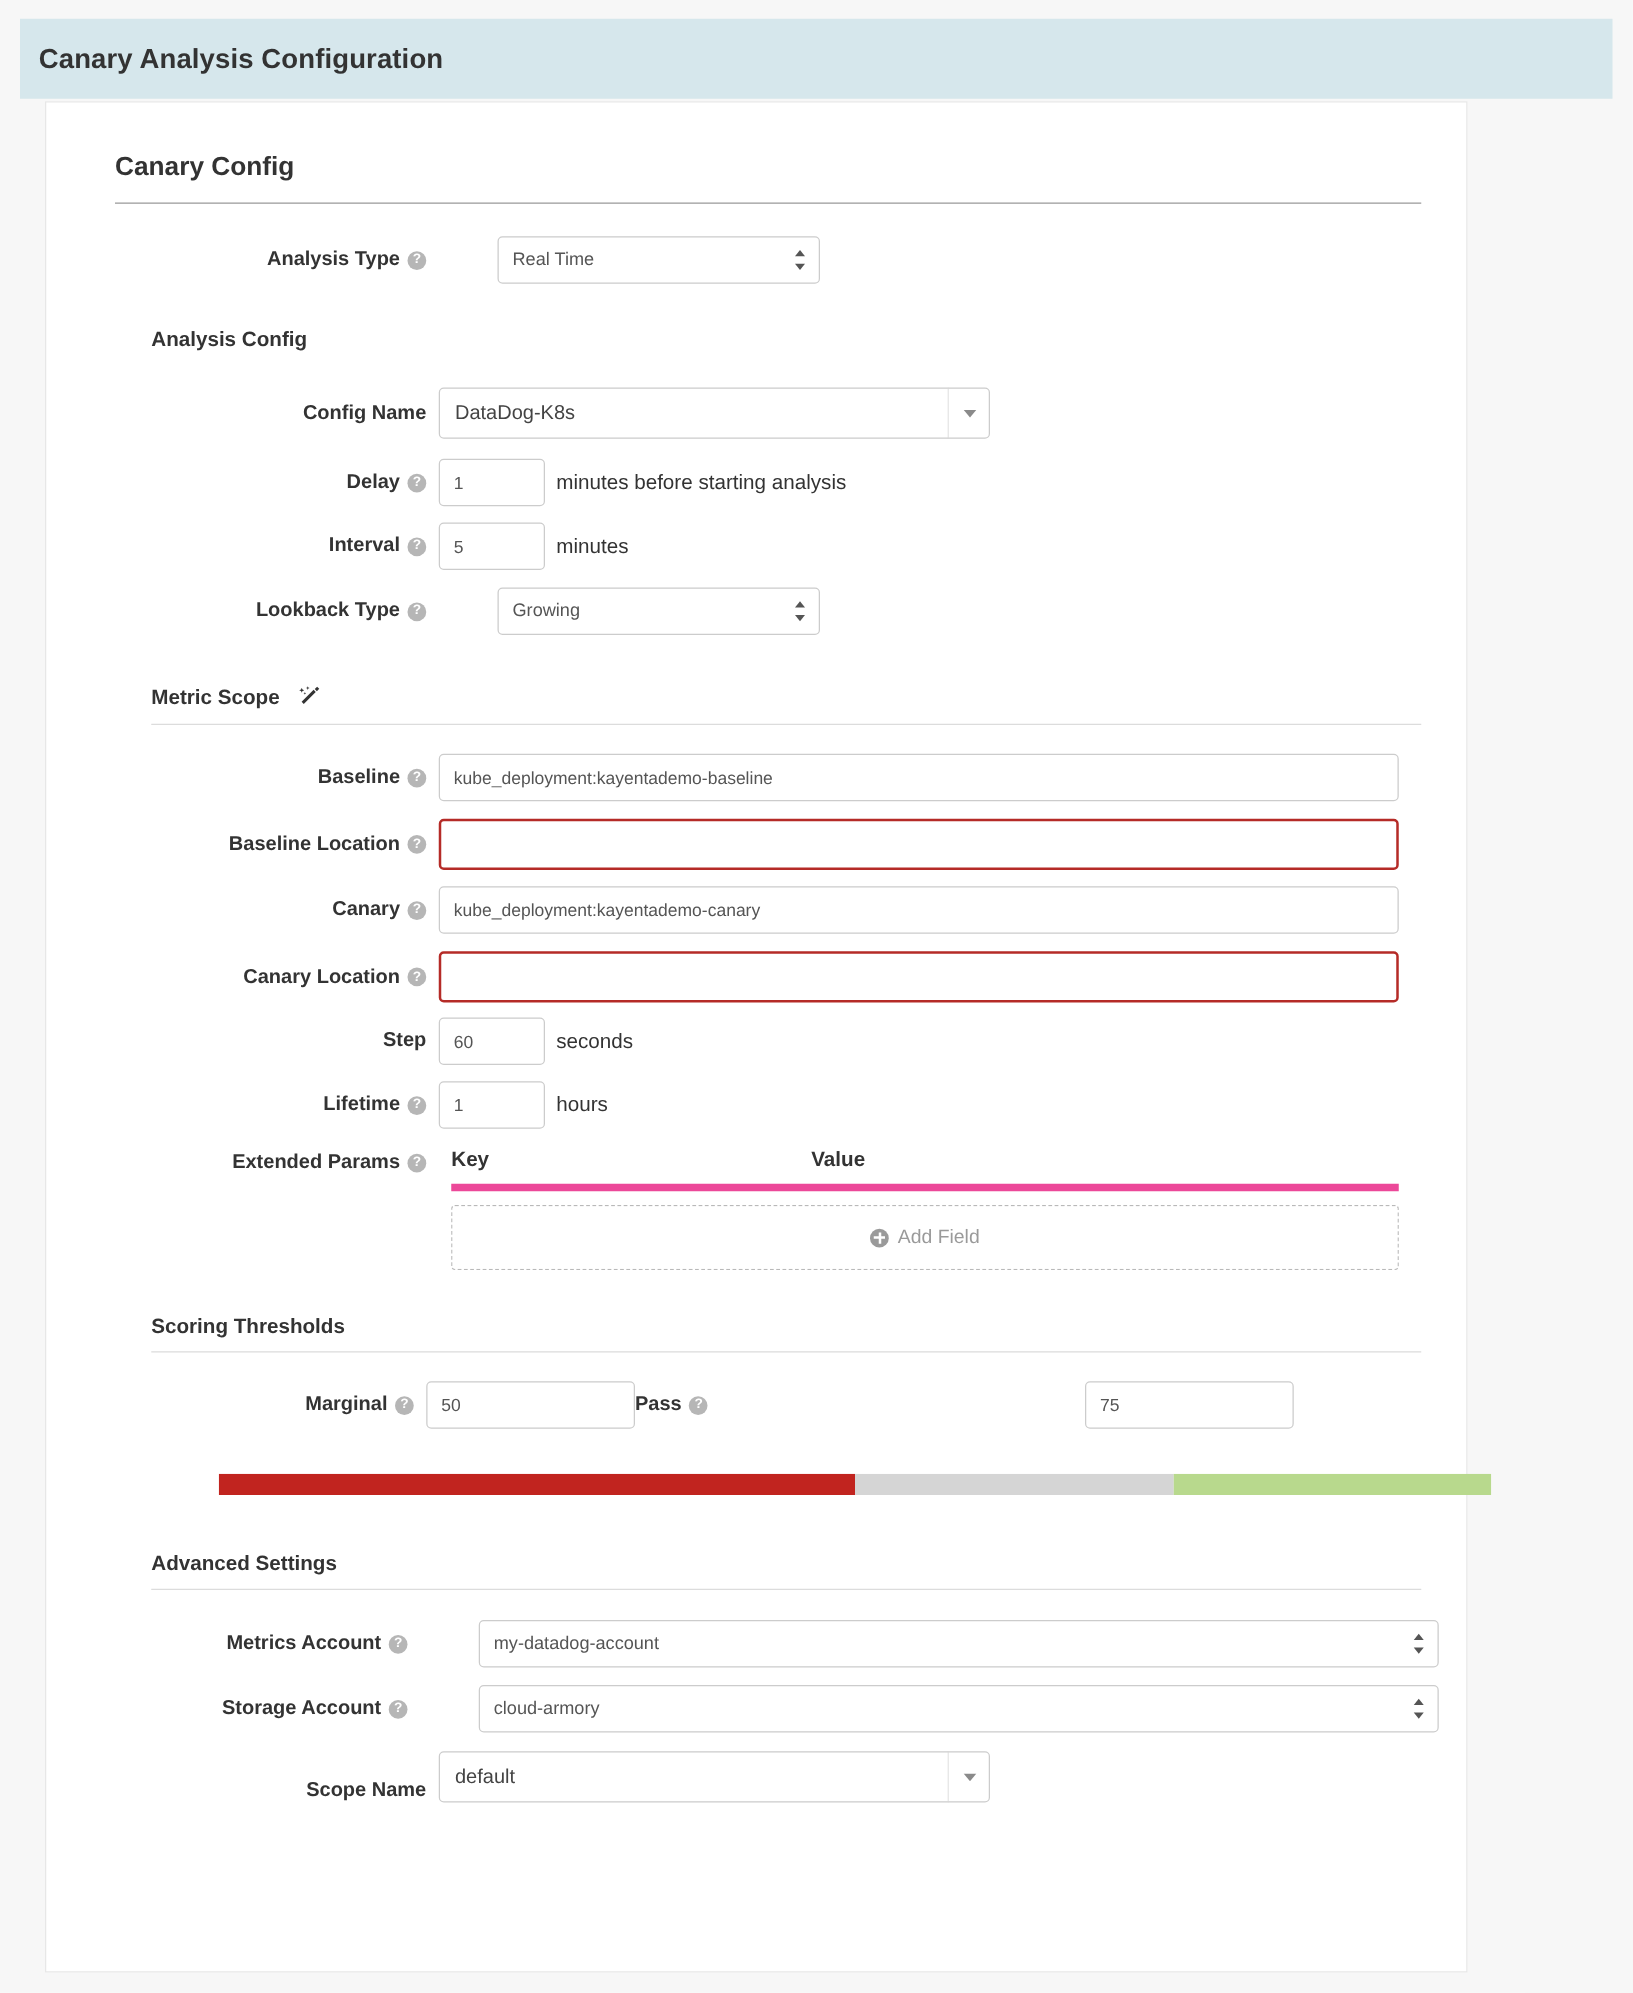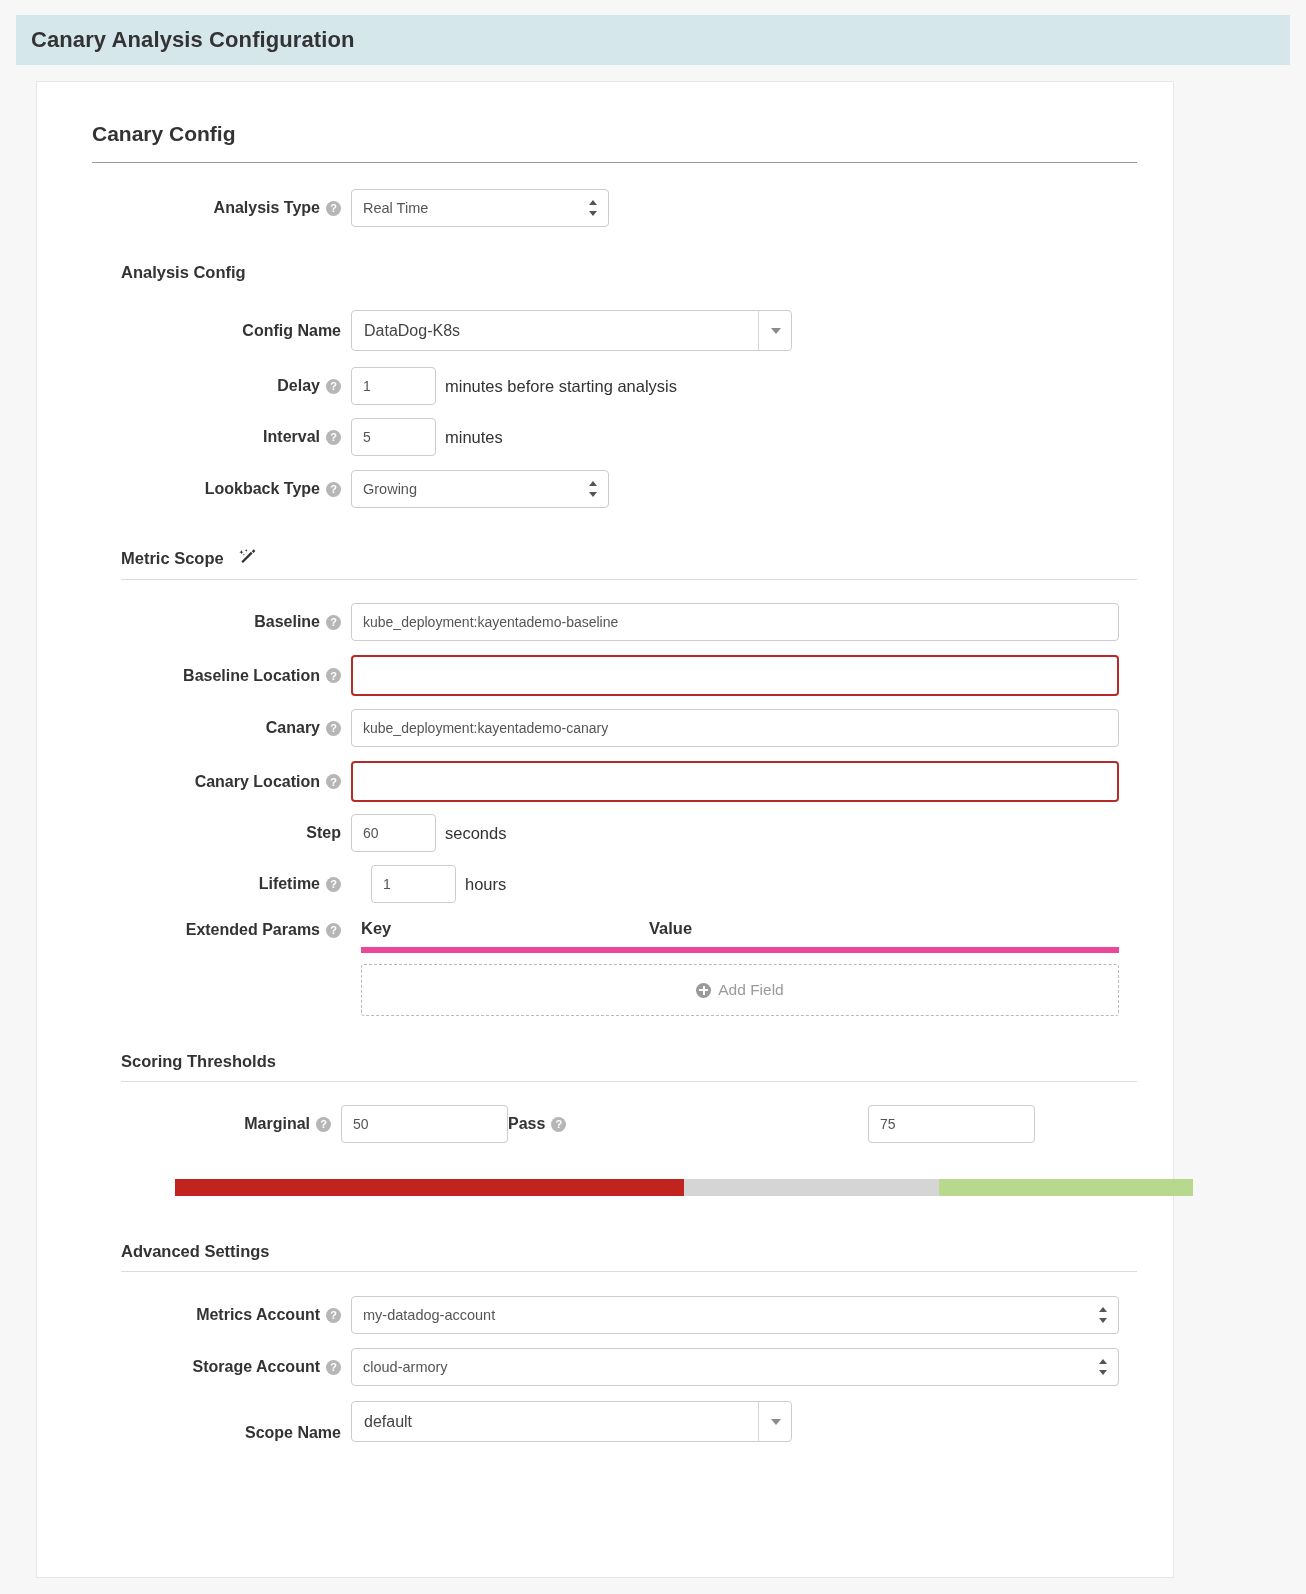--- a/index.html
+++ b/index.html
@@ -14,21 +14,21 @@
     width: 1306px;
     height: 1594px;
     background: #f7f7f7;
     overflow: hidden;
   }
 
   
   .header-band {
     position: absolute;
     left: 16px; top: 15px;
-    width: 1274px; height: 50px;
+    width: 1274px; height: 64px;
     background: #d6e7ec;
     display: flex;
     align-items: center;
   }
   .header-title {
     font-size: 22px;
     font-weight: bold;
     color: #333;
     padding-left: 15px;
     letter-spacing: .1px;
@@ -135,20 +135,21 @@
     position: relative;
     height: 38px;
     border: 1px solid #cccccc;
     border-radius: 4px;
     background: #fff;
     display: flex;
     align-items: center;
     padding: 0 26px 0 11px;
     font-size: 14.5px;
     color: #555;
+    margin-left: 47px;
   }
   .sel.w258 { width: 258px; }
   .sel.w768 { width: 768px; }
   .spin {
     position: absolute;
     right: 10px; top: 50%;
     transform: translateY(-50%);
     width: 9px; height: 16px;
     display: flex; flex-direction: column;
     justify-content: space-between;
@@ -402,21 +403,21 @@
       <div class="row" style="margin-top:12px;">
         <div class="lbl">
           <span>Step</span>
         </div>
         <div class="ctl">
           <input class="txt small" value="60" style="">
           <span class="unit">seconds</span>
         </div>
       </div>
 
-      <div class="row" style="margin-top:13px;gap:20px;">
+      <div class="row" style="margin-top:13px;">
         <div class="lbl">
           <span>Lifetime</span>
           <span class="help-icon"></span>
         </div>
         <div class="ctl">
           <input class="txt small" value="1" style="">
           <span class="unit">hours</span>
         </div>
       </div>
 

